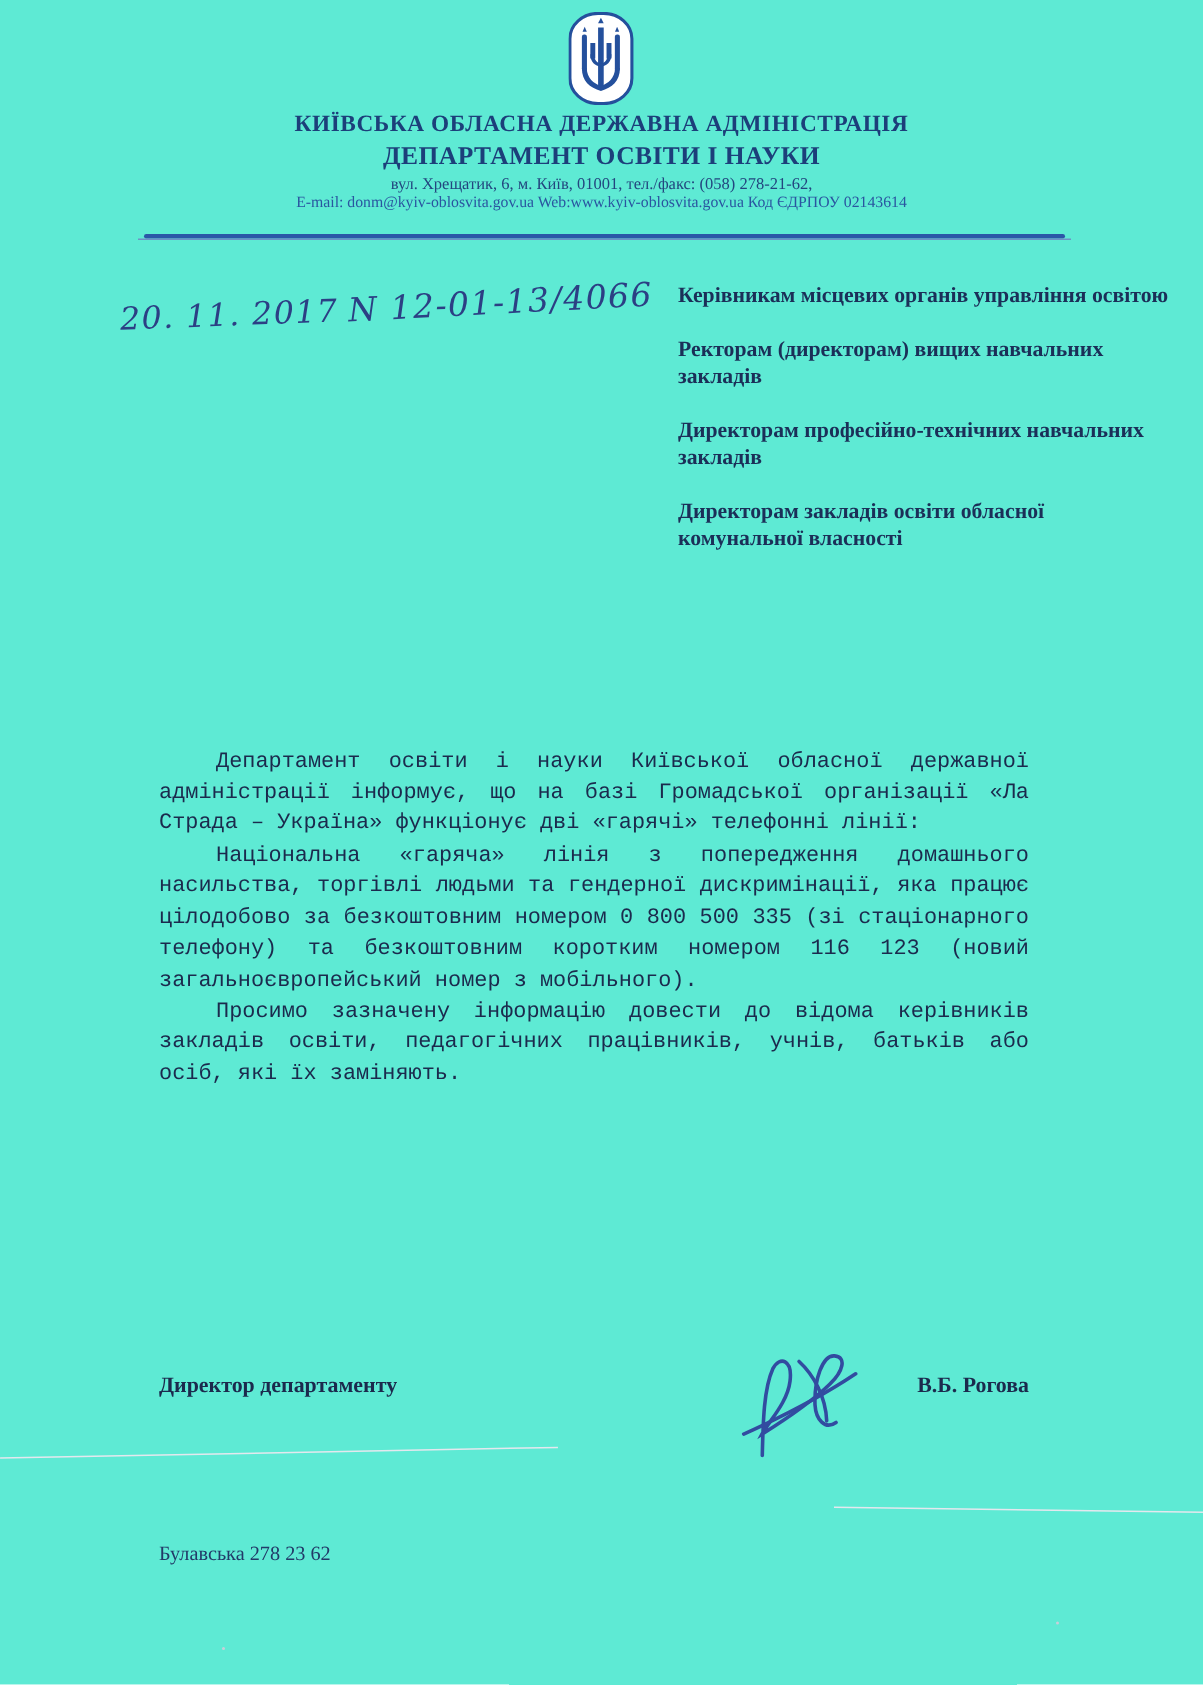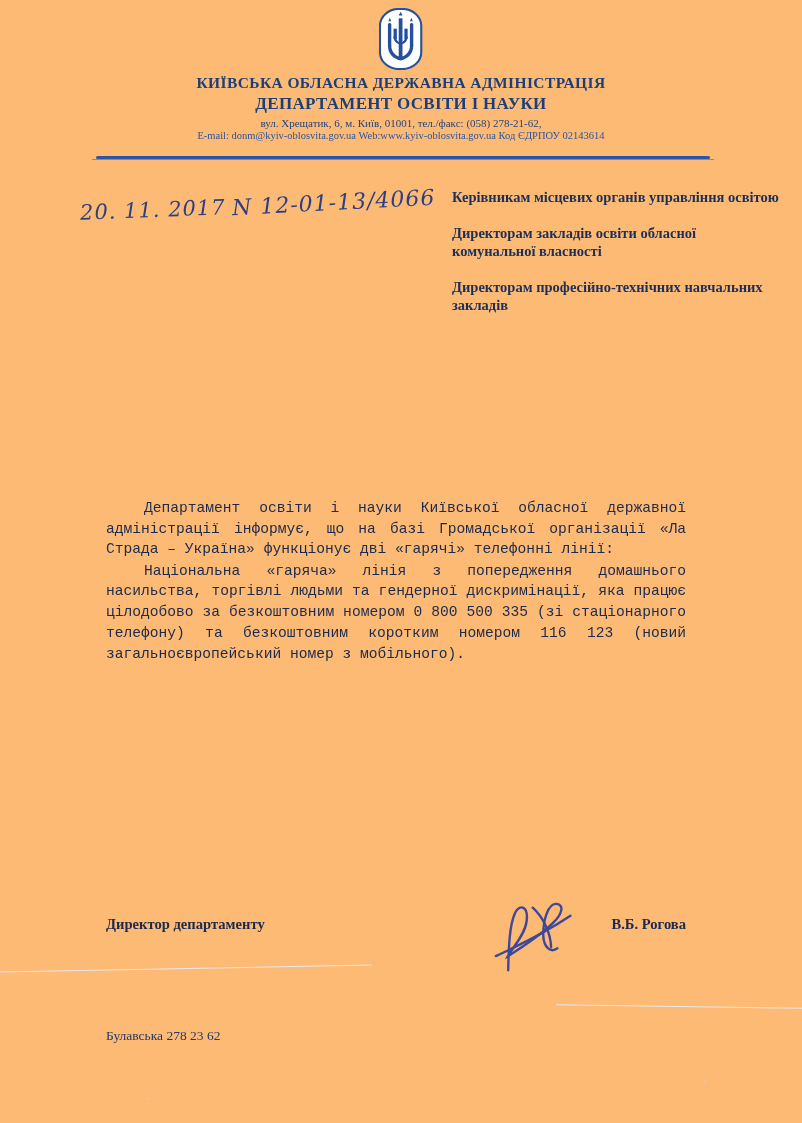--- a/index.html
+++ b/index.html
@@ -9,21 +9,21 @@
   }
   body {
     font-family: "Liberation Serif", serif;
     color: #1a2a4a;
   }
   .page {
     position: relative;
     width: 802px;
     height: 1123px;
     margin: 0 auto;
-    background: #fdba74;
+    background: #5eead4;
     overflow: hidden;
   }
 
   
   .letterhead {
     position: absolute;
     top: 8px;
     left: 0;
     width: 802px;
     text-align: center;
@@ -209,28 +209,30 @@
     <div class="org-line3">вул. Хрещатик, 6, м. Київ, 01001, тел./факс: (058) 278-21-62,</div>
     <div class="org-line4">E-mail: donm@kyiv-oblosvita.gov.ua  Web:www.kyiv-oblosvita.gov.ua  Код ЄДРПОУ 02143614</div>
   </div>
   <div class="rule"></div>
 
   <div class="hand hand-date">20. 11. 2017</div>
   <div class="hand hand-num">N 12-01-13/4066</div>
 
   <div class="addressees">
     <div class="addressee">Керівникам місцевих органів управління освітою</div>
+    <div class="addressee">Ректорам (директорам) вищих навчальних закладів</div>
+    <div class="addressee">Директорам  професійно-технічних навчальних закладів</div>
     <div class="addressee">Директорам закладів освіти обласної комунальної власності</div>
-    <div class="addressee">Директорам  професійно-технічних навчальних закладів</div>
   </div>
 
 
   <div class="body">
     <p>Департамент освіти і науки Київської обласної державної адміністрації інформує, що на базі Громадської організації «Ла Страда – Україна» функціонує дві «гарячі» телефонні лінії:</p>
     <p>Національна «гаряча» лінія з попередження домашнього насильства, торгівлі людьми та гендерної дискримінації, яка працює цілодобово за безкоштовним номером 0 800 500 335 (зі стаціонарного телефону) та безкоштовним коротким номером 116 123 (новий загальноєвропейський номер з мобільного).</p>
+    <p>Просимо зазначену інформацію довести до відома керівників закладів освіти, педагогічних працівників, учнів, батьків або осіб, які їх заміняють.</p>
   </div>
 
   <div class="sig-mark">
     <svg width="120" height="74" viewBox="0 0 120 74" aria-hidden="true">
       <g fill="none" stroke="#2f3f9c" stroke-width="2.4" stroke-linecap="round">
         <path d="M18 66 C22 44, 26 22, 34 10 C40 2, 48 6, 44 20 C40 34, 26 44, 20 52 C34 46, 56 36, 70 26 C80 19, 84 10, 76 8 C68 6, 60 22, 58 38 C57 48, 62 56, 70 52"></path>
         <path d="M8 50 C30 44, 62 34, 88 22"></path>
         <path d="M52 8 C60 18, 66 34, 64 50"></path>
       </g>
     </svg>

